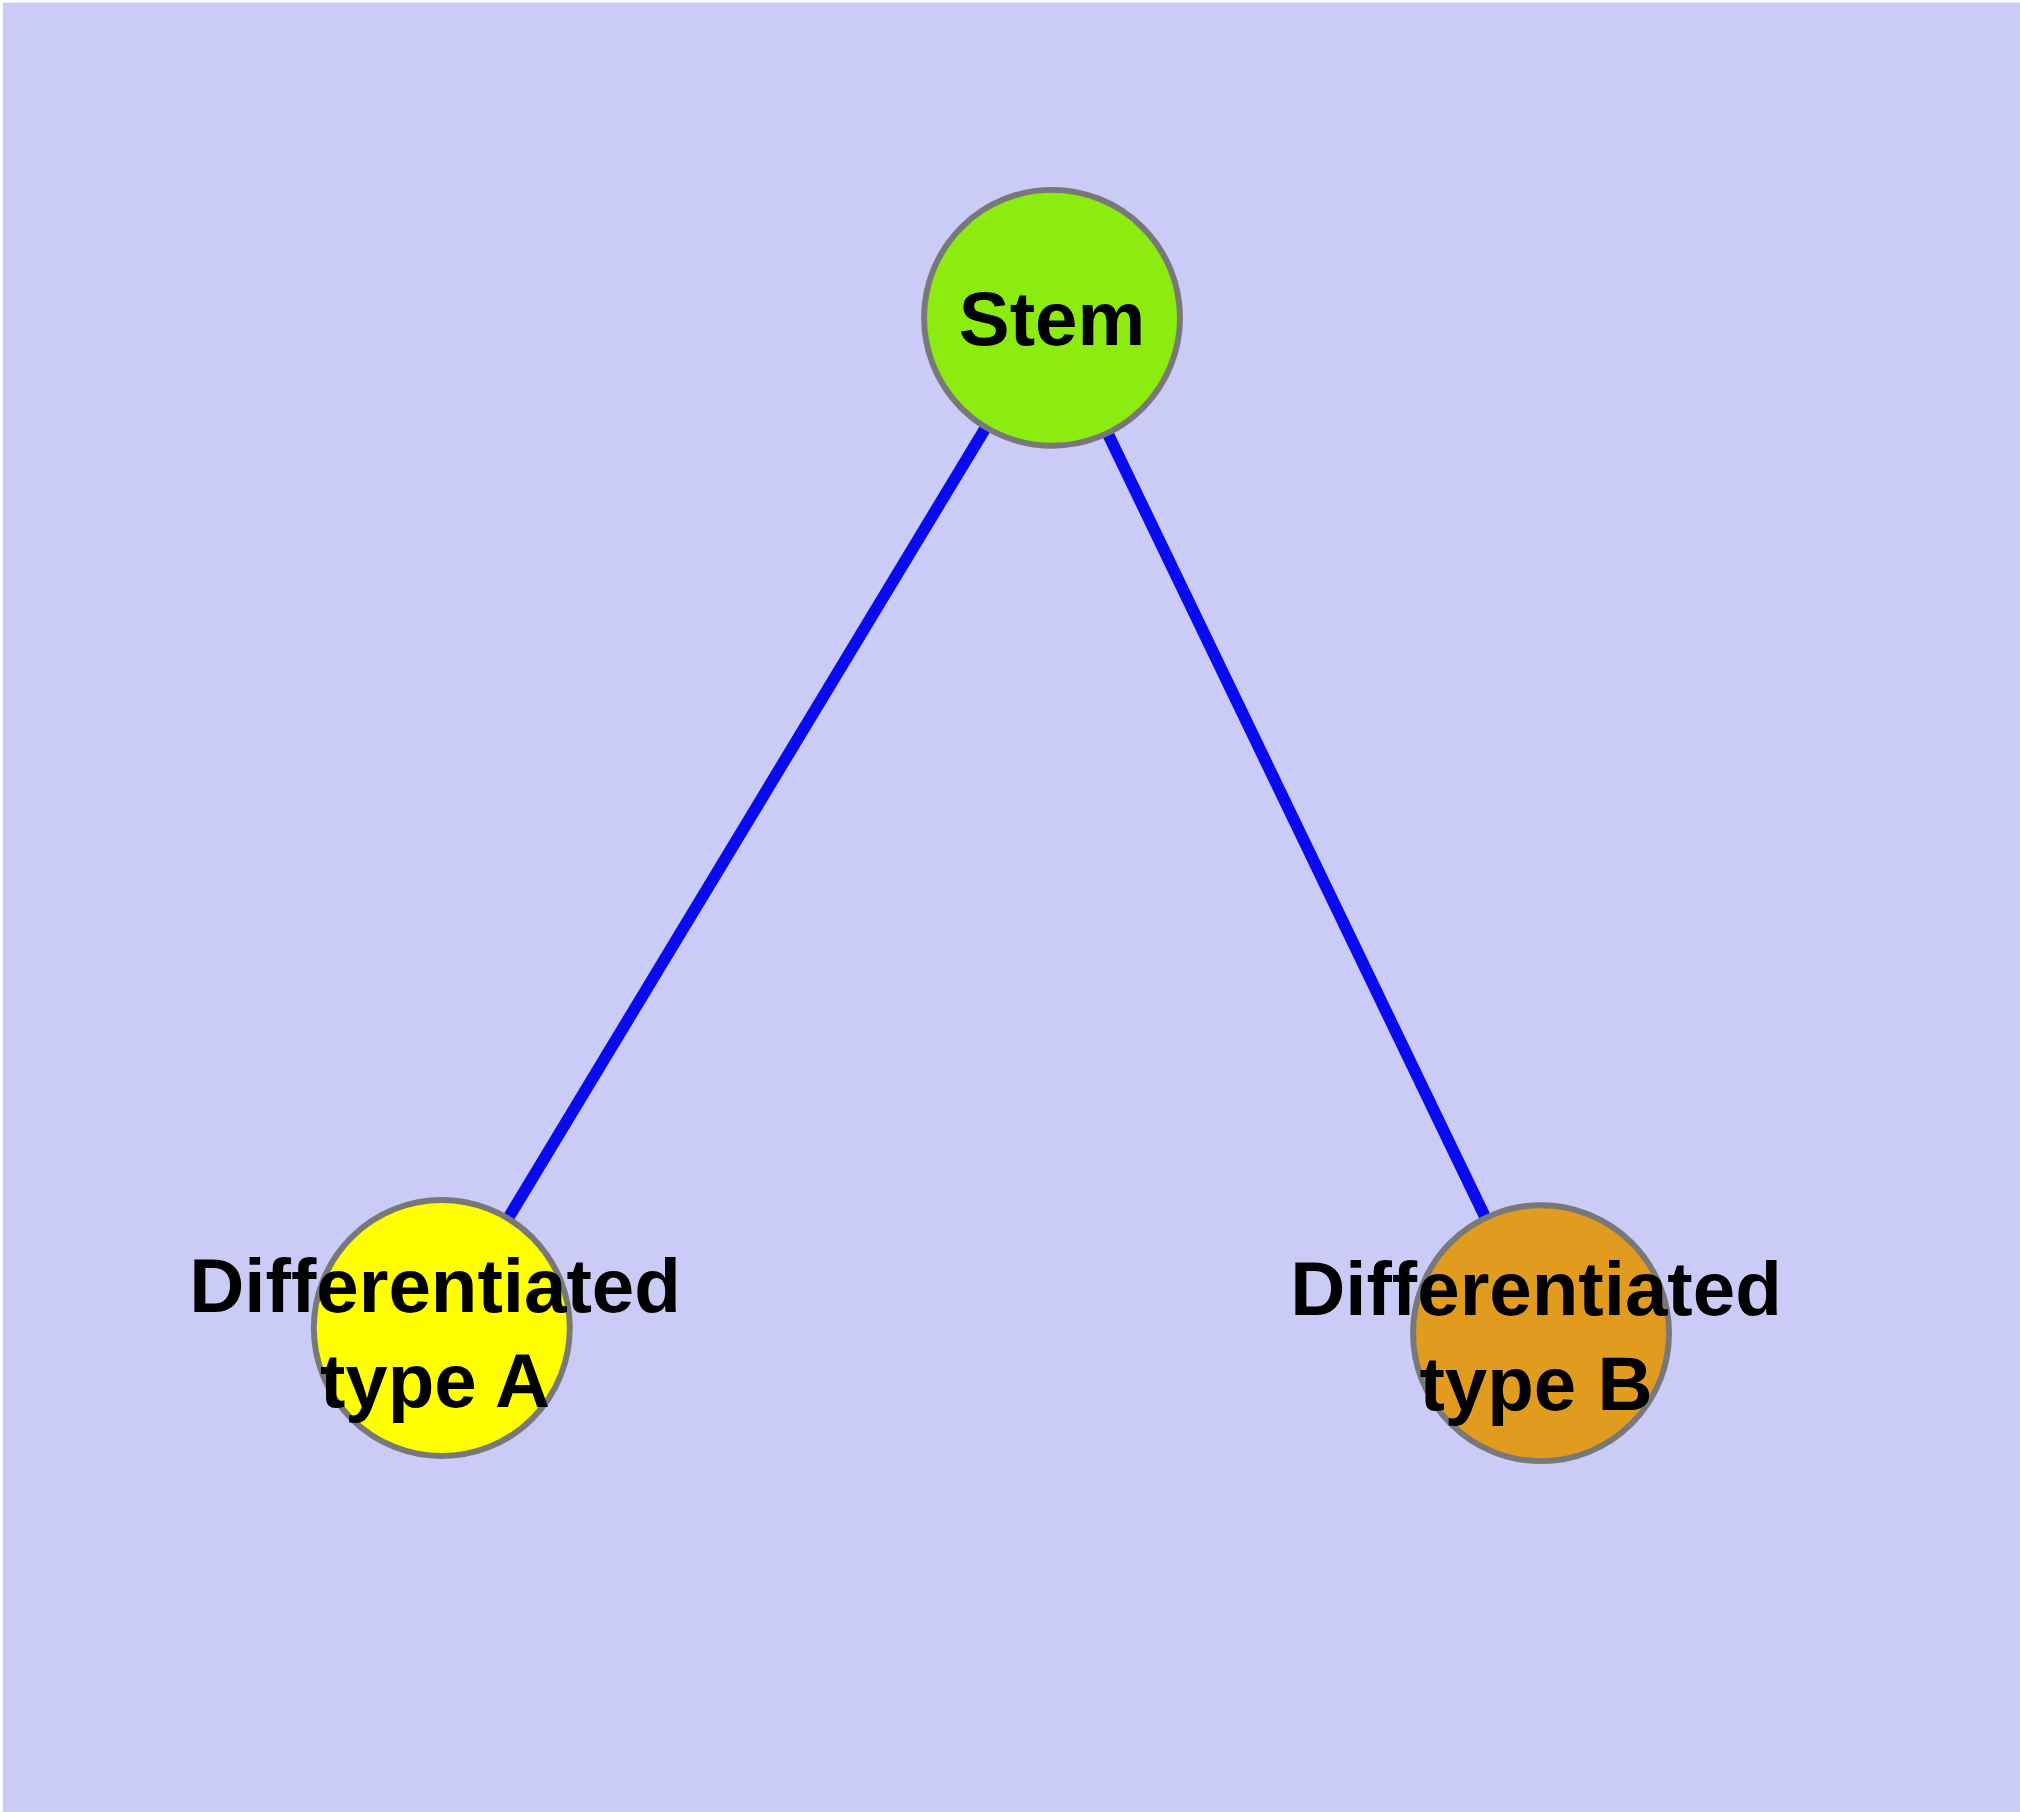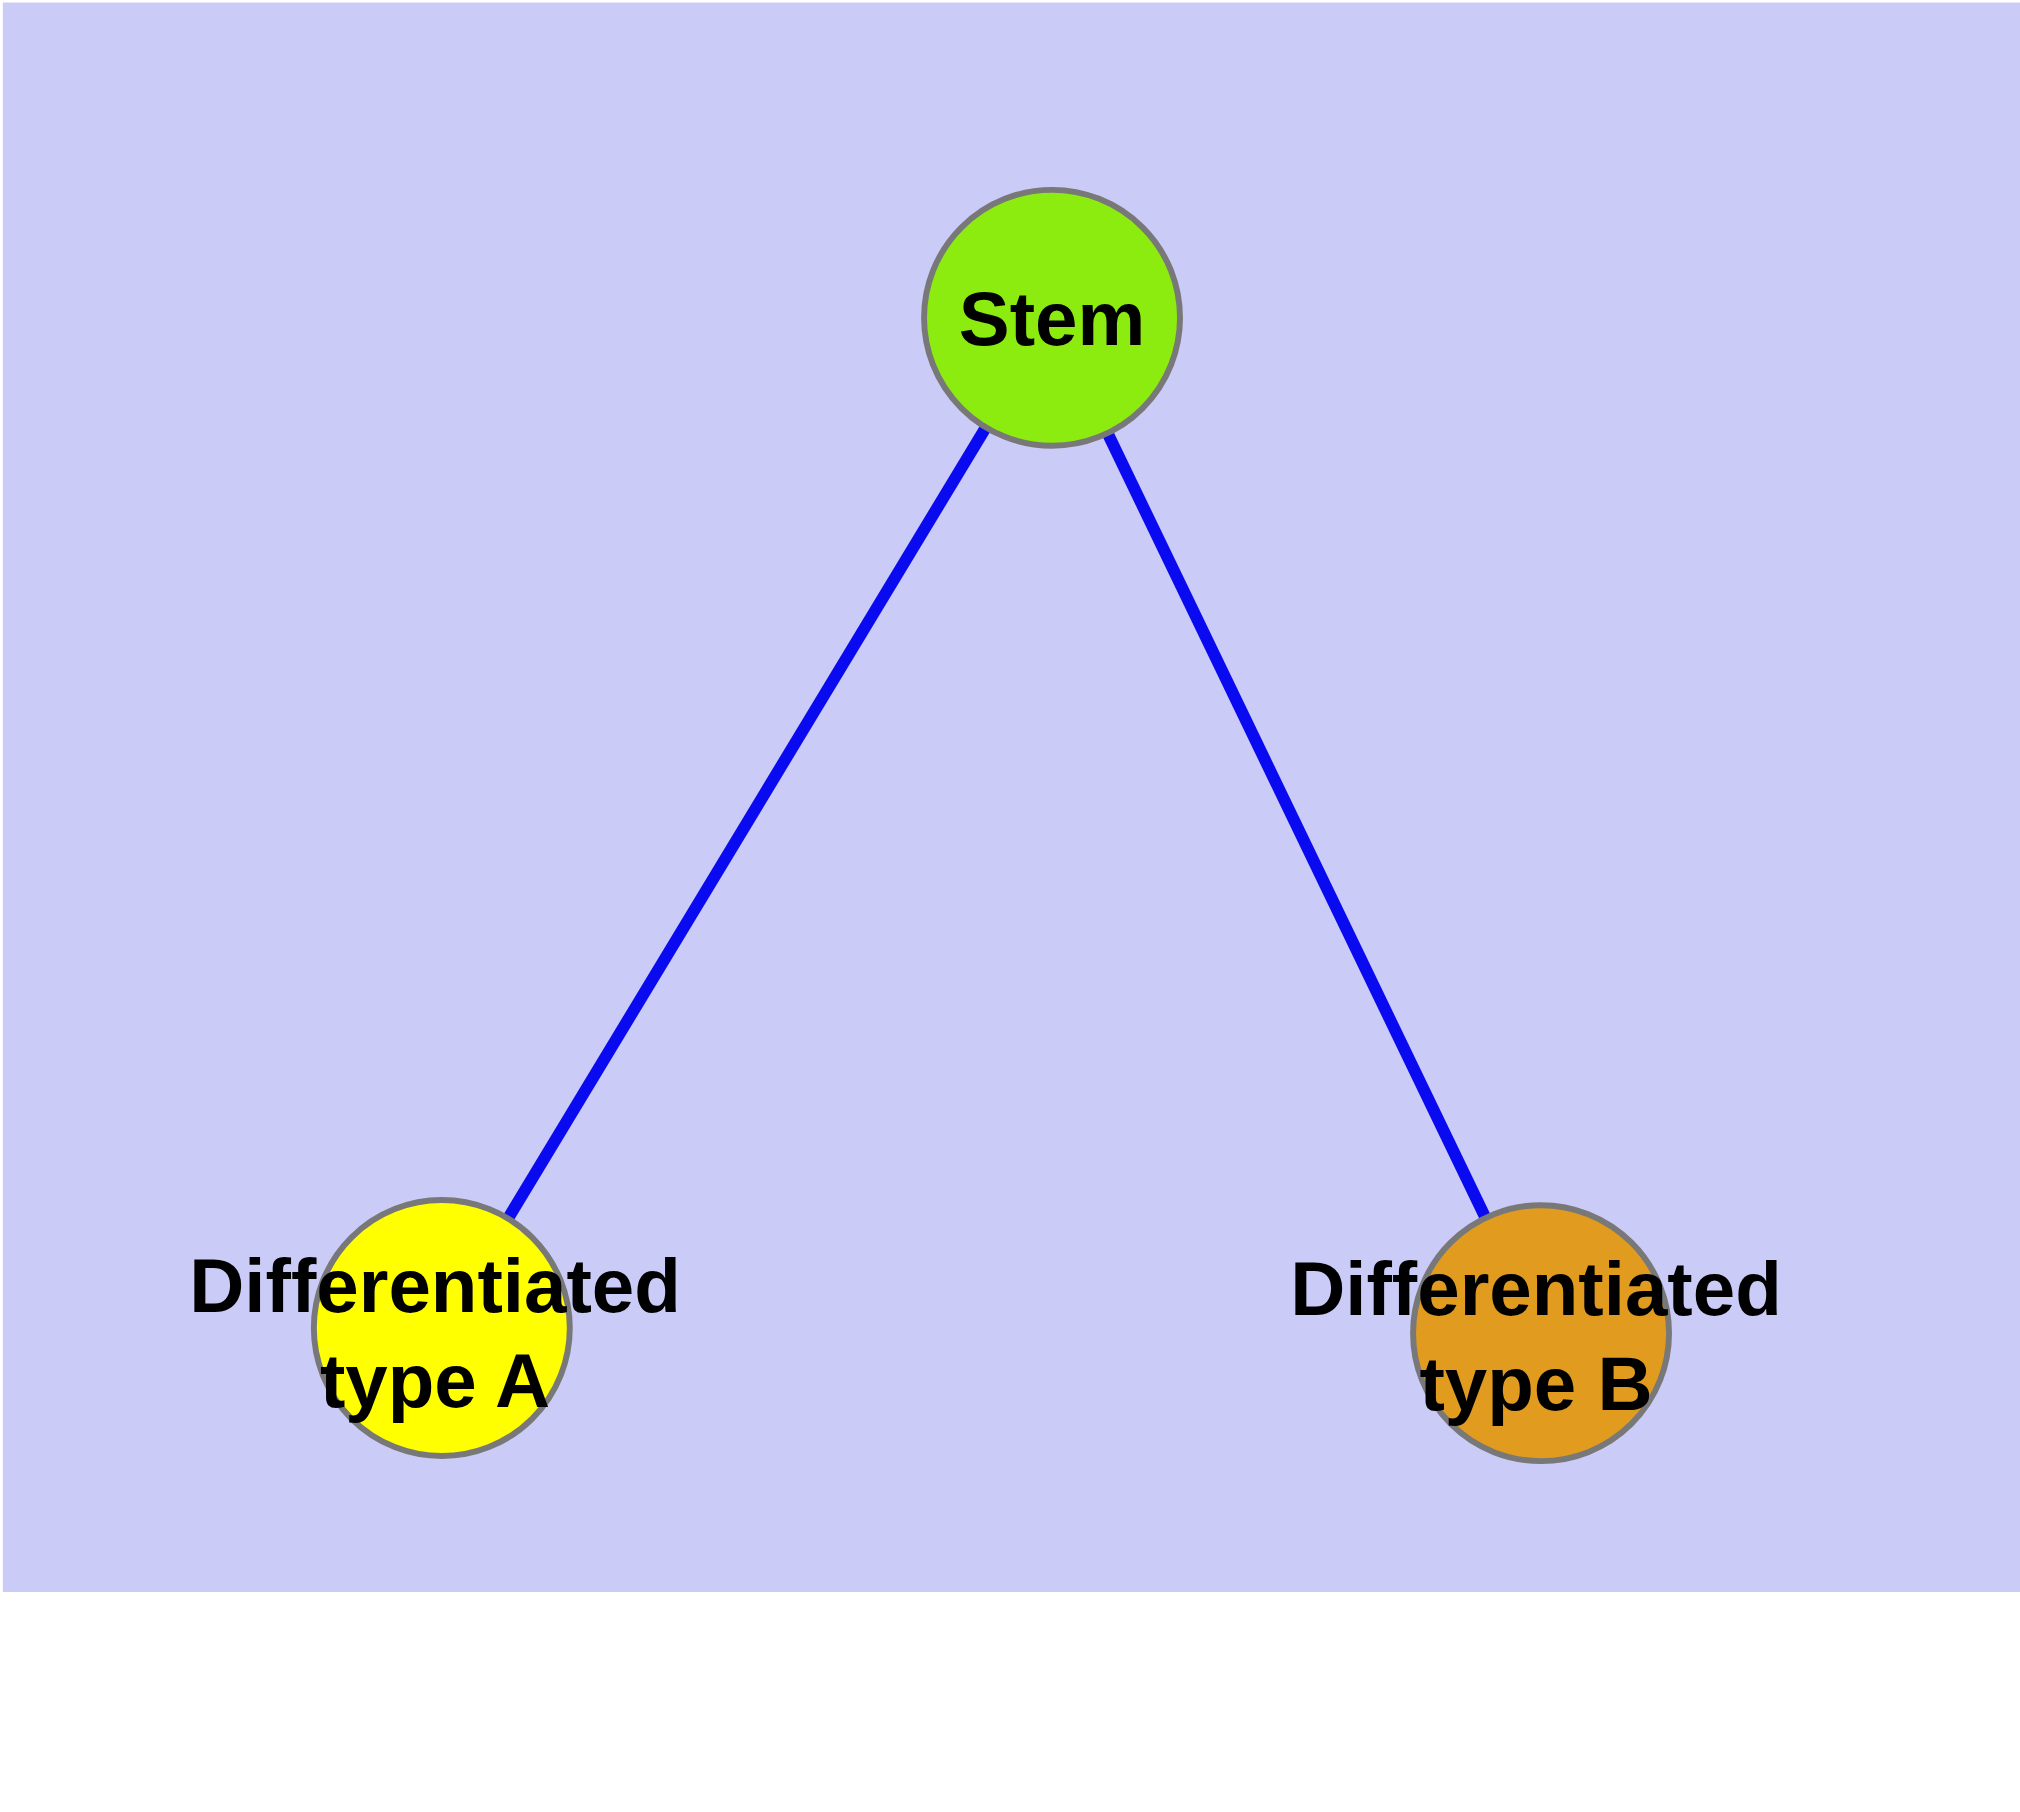--- a/index.html
+++ b/index.html
@@ -3,21 +3,21 @@
 <meta charset="utf-8">
 <style>
   html, body {
     margin: 0;
     padding: 0;
     background: #ffffff;
   }
   .page {
     position: relative;
     width: 2021px;
-    height: 1592px;
+    height: 1812px;
     background: #ffffff;
     overflow: hidden;
     font-family: "Liberation Sans", sans-serif;
   }
   .diagram-svg {
     position: absolute;
     left: 0;
     top: 0;
     width: 2021px;
     height: 1812px;

